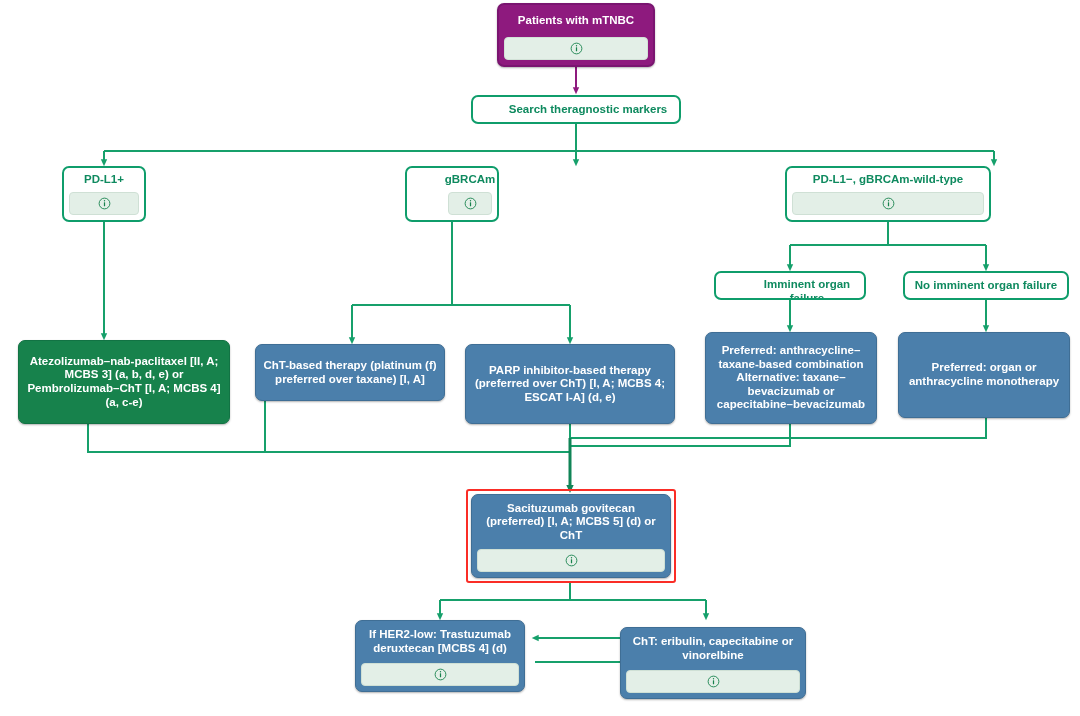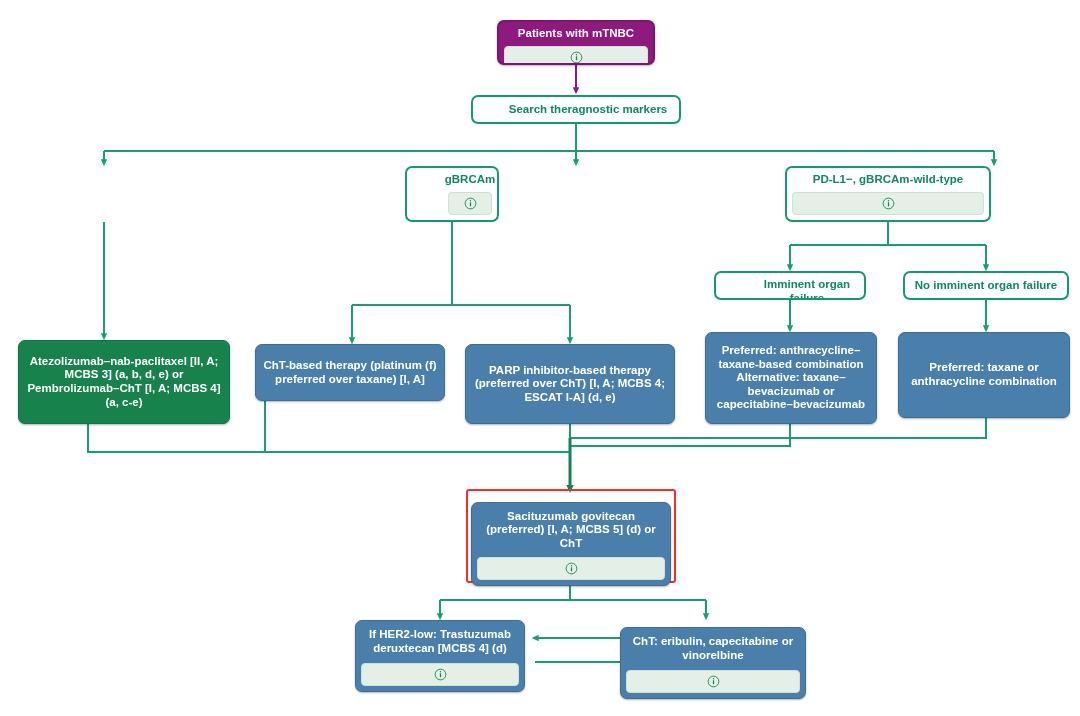--- a/index.html
+++ b/index.html
@@ -156,35 +156,45 @@
       <path d="M570,583 L570,600"></path>
       <path d="M440,600 L706,600"></path>
       <path d="M440,600 L440,617" marker-end="url(#arrGreen)"></path>
       <path d="M706,600 L706,617" marker-end="url(#arrGreen)"></path>
 
       <path d="M625,638 L535,638" marker-end="url(#arrGreen)"></path>
       <path d="M535,662 L625,662" marker-end="url(#arrGreen)"></path>
     </g>
   </svg>
 
-  <div class="node purple" style="left:497px; top:20px; width:158px; height:45px;">
+  <div class="node purple" style="left:497px; top:3px; width:158px; height:64px;">
     <div class="title">Patients with mTNBC</div>
     <div class="infobar">
       <svg class="info-icon" viewBox="0 0 16 16">
         <circle cx="8" cy="8" r="6.6" fill="none" stroke="#17824c" stroke-width="1.1"></circle>
         <circle cx="8" cy="4.6" r="0.85" fill="#17824c"></circle>
         <rect x="7.25" y="6.4" width="1.5" height="5.1" rx="0.5" fill="#17824c"></rect>
       </svg>
     </div>
   </div>
 
   <div class="node hollow" style="left:471px; top:95px; width:210px; height:29px;padding-left:24px;">
     <div class="title">Search theragnostic markers</div>
   </div>
 
+  <div class="node hollow" style="left:62px; top:166px; width:84px; height:56px;">
+    <div class="title">PD-L1+</div>
+    <div class="infobar">
+      <svg class="info-icon" viewBox="0 0 16 16">
+        <circle cx="8" cy="8" r="6.6" fill="none" stroke="#17824c" stroke-width="1.1"></circle>
+        <circle cx="8" cy="4.6" r="0.85" fill="#17824c"></circle>
+        <rect x="7.25" y="6.4" width="1.5" height="5.1" rx="0.5" fill="#17824c"></rect>
+      </svg>
+    </div>
+  </div>
 
   <div class="node hollow" style="left:405px; top:166px; width:94px; height:56px;padding-left:36px;">
     <div class="title">gBRCAm</div>
     <div class="infobar">
       <svg class="info-icon" viewBox="0 0 16 16">
         <circle cx="8" cy="8" r="6.6" fill="none" stroke="#17824c" stroke-width="1.1"></circle>
         <circle cx="8" cy="4.6" r="0.85" fill="#17824c"></circle>
         <rect x="7.25" y="6.4" width="1.5" height="5.1" rx="0.5" fill="#17824c"></rect>
       </svg>
     </div>
@@ -219,26 +229,26 @@
 
   <div class="node blue" style="left:465px; top:344px; width:210px; height:80px;">
     <div class="title">PARP inhibitor-based therapy (preferred over ChT) [I, A; MCBS 4; ESCAT I-A] (d, e)</div>
   </div>
 
   <div class="node blue" style="left:705px; top:332px; width:172px; height:92px;">
     <div class="title">Preferred: anthracycline–taxane-based combination Alternative: taxane–bevacizumab or capecitabine–bevacizumab</div>
   </div>
 
   <div class="node blue" style="left:898px; top:332px; width:172px; height:86px;">
-    <div class="title">Preferred: taxane or anthracycline combination</div>
+    <div class="title">Preferred: organ or anthracycline monotherapy</div>
   </div>
 
   <div class="redring" style="left:466px; top:489px; width:210px; height:94px;"></div>
 
-  <div class="node blue" style="left:471px; top:494px; width:200px; height:84px;margin-top:8px;">
+  <div class="node blue" style="left:471px; top:494px; width:200px; height:84px;">
     <div class="title">Sacituzumab govitecan (preferred) [I, A; MCBS 5] (d) or ChT</div>
     <div class="infobar">
       <svg class="info-icon" viewBox="0 0 16 16">
         <circle cx="8" cy="8" r="6.6" fill="none" stroke="#17824c" stroke-width="1.1"></circle>
         <circle cx="8" cy="4.6" r="0.85" fill="#17824c"></circle>
         <rect x="7.25" y="6.4" width="1.5" height="5.1" rx="0.5" fill="#17824c"></rect>
       </svg>
     </div>
   </div>
 

